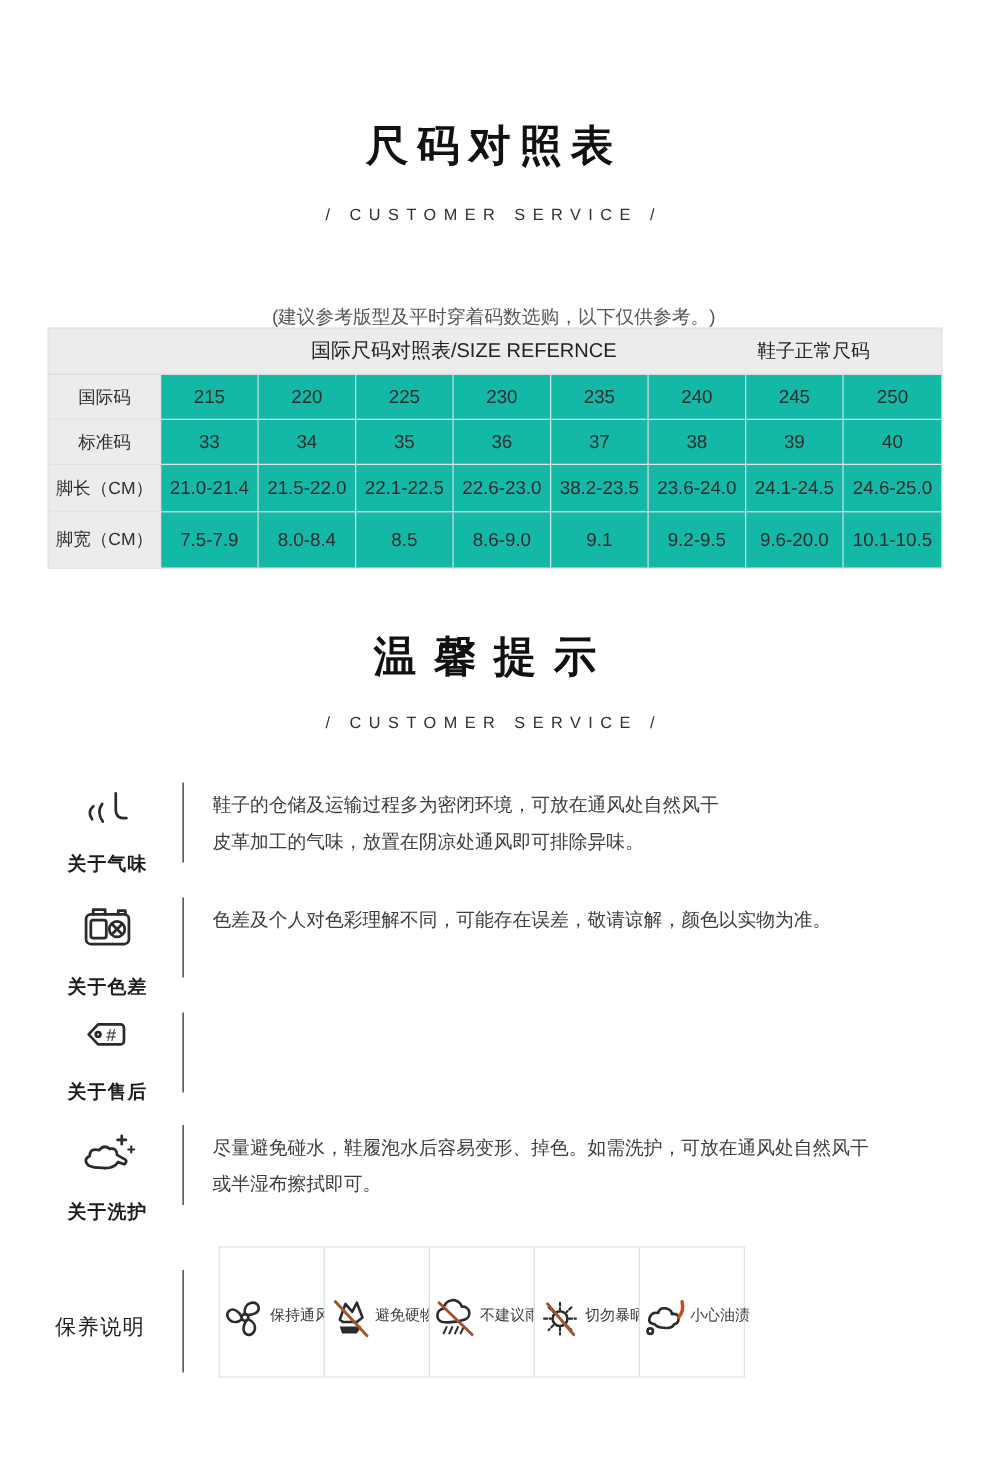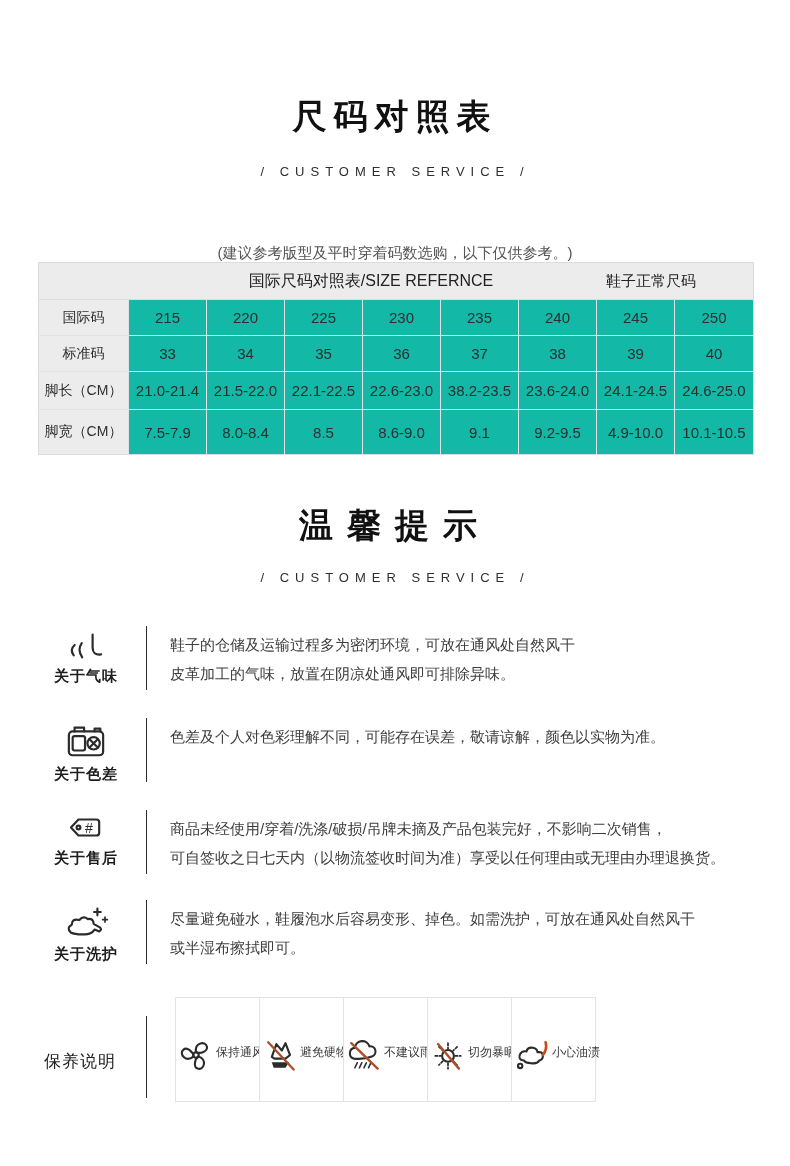--- a/index.html
+++ b/index.html
@@ -20,21 +20,21 @@
   .tgrid{display:grid;grid-template-columns:90px repeat(8,1fr);grid-template-rows:36px 36px 38px 44px;}
   .cell{display:flex;align-items:center;justify-content:center;font-size:15px;color:#2e2e2e;
         background:#14b8a6;border-right:1px solid #e2e2e2;border-bottom:1px solid #e2e2e2;white-space:nowrap;}
   .cell.lbl{background:#ececec;font-size:14px;}
   .tgrid .cell:nth-child(9n){border-right:none;}
   .tgrid .cell:nth-last-child(-n+9){border-bottom:none;}
   
   .tip{left:0;width:790px;height:92px;}
   .tip .side{position:absolute;left:40px;top:2px;width:92px;text-align:center;}
   .tip .side svg{display:block;margin:0 auto;}
-  .tip .side .tlabel{margin-top:5px;font-size:15px;font-weight:700;color:#1d1d1d;letter-spacing:1px;}
+  .tip .side .tlabel{margin-top:20px;font-size:15px;font-weight:700;color:#1d1d1d;letter-spacing:1px;}
   .vdiv{position:absolute;left:146px;width:1px;background:#2a2a2a;}
   .tip .vdiv{top:0;height:64px;}
   .tip .ttext{position:absolute;left:170px;top:4px;width:600px;font-size:15px;line-height:29px;color:#3d3d3d;}
   
   .care-label{left:44px;top:1050px;font-size:17px;font-weight:400;color:#1d1d1d;letter-spacing:1px;}
   .care-div{top:1016px;height:82px;}
   .care-boxes{left:175px;top:997px;display:flex;}
   .care-box{width:83px;height:103px;border:1px solid #e3e3e3;background:#fff;margin-left:-1px;
             display:flex;flex-direction:row;align-items:center;}
   .care-box:first-child{margin-left:0;}
@@ -87,21 +87,21 @@
       <div class="cell">24.1-24.5</div>
       <div class="cell">24.6-25.0</div>
 
       <div class="cell lbl">脚宽（CM）</div>
       <div class="cell">7.5-7.9</div>
       <div class="cell">8.0-8.4</div>
       <div class="cell">8.5</div>
       <div class="cell">8.6-9.0</div>
       <div class="cell">9.1</div>
       <div class="cell">9.2-9.5</div>
-      <div class="cell">4.9-10.0</div>
+      <div class="cell">9.6-20.0</div>
       <div class="cell">10.1-10.5</div>
     </div>
   </div>
 
   <div class="abs big-title" style="top:503px;letter-spacing:14px;">温馨提示</div>
   <div class="abs cs-line" style="top:570px;">/ CUSTOMER SERVICE /</div>
 
   <div class="abs tip" style="top:626px;">
     <div class="side">
       <span>
@@ -145,24 +145,20 @@
       <span>
         <svg width="44" height="32" viewBox="0 0 46 34" class="ico">
           <path d="M15 8 h19 a3 3 0 0 1 3 3 v11 a3 3 0 0 1 -3 3 h-19 l-8 -8.5 z"></path>
           <circle cx="15" cy="16.5" r="2"></circle>
           <text x="22" y="22" font-size="15" font-family="Liberation Sans, sans-serif" stroke="none" fill="#2b2b2b">#</text>
         </svg>
       </span>
       <div class="tlabel">关于售后</div>
     </div>
     <div class="vdiv"></div>
-    <div class="ttext">
-      <div>商品未经使用/穿着/洗涤/破损/吊牌未摘及产品包装完好，不影响二次销售，</div>
-      <div>可自签收之日七天内（以物流签收时间为准）享受以任何理由或无理由办理退换货。</div>
-    </div>
   </div>
 
   <div class="abs tip" style="top:900px;">
     <div class="side">
       <span>
         <svg width="46" height="38" viewBox="0 0 48 40" class="ico">
           <path d="M8 32 q-5-5 1-8 q0-7 8-5 q4-5 9-1 q6-1 6 5 l7 4 q2 2 -1 4 l-5-2 q-4 6 -13 5 q-8 0 -12-2 z"></path>
           <path d="M36 7 v7 M32.5 10.5 h7"></path>
           <path d="M44 16 l0 5 M41.5 18.5 l5 0" stroke-width="1.8"></path>
         </svg>

